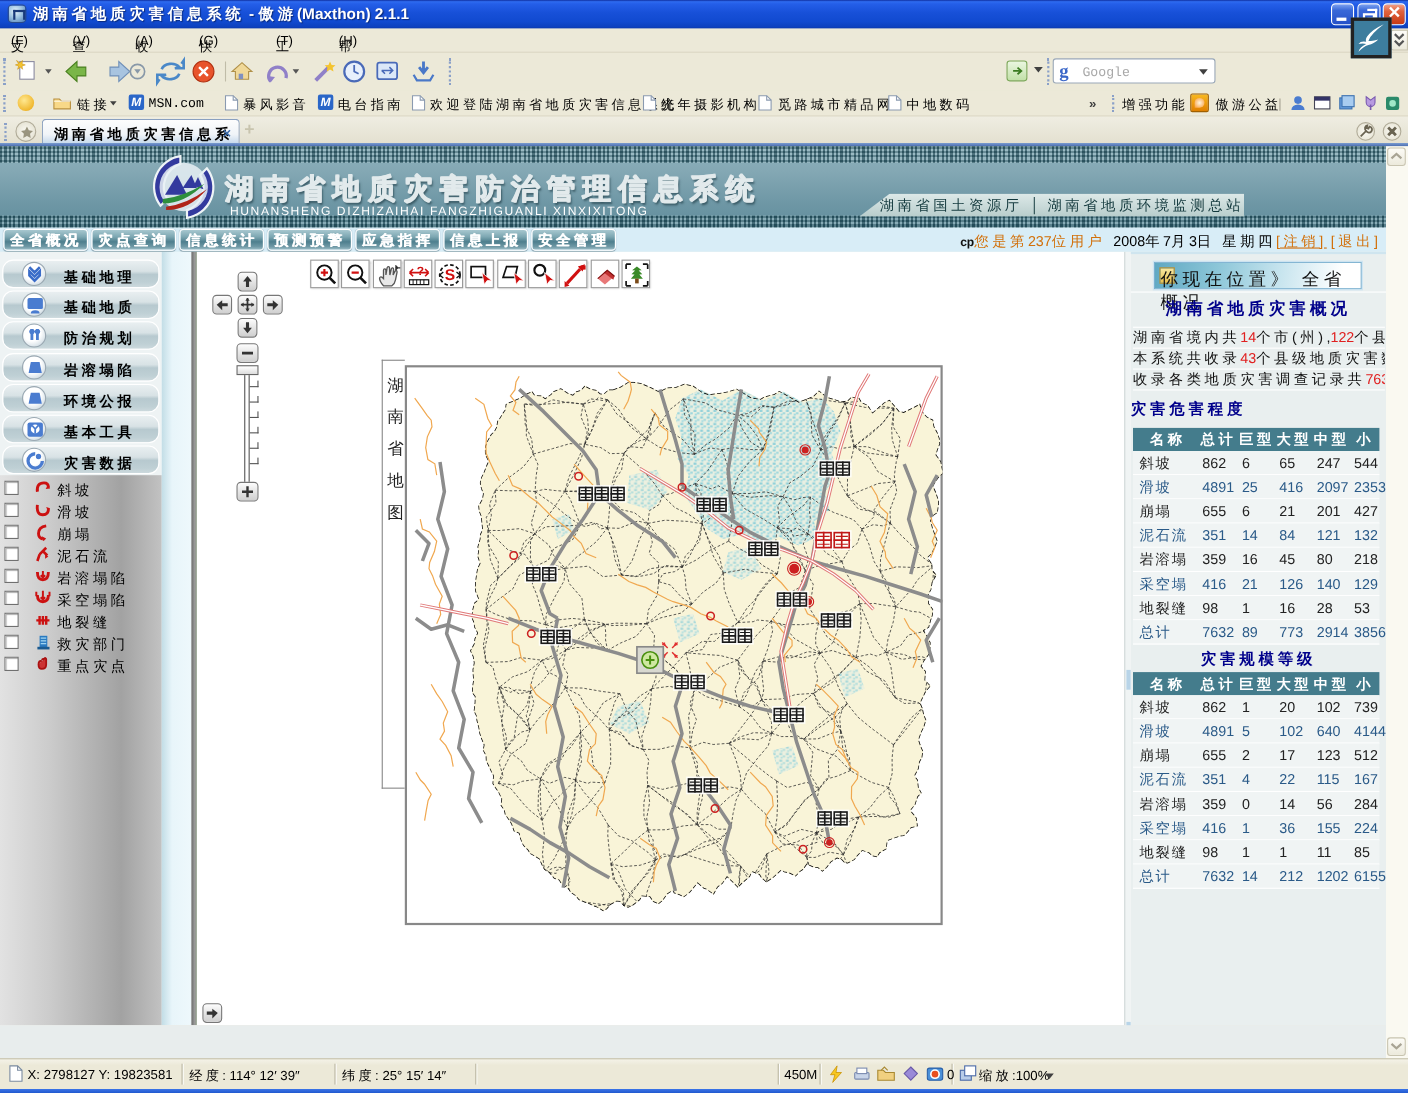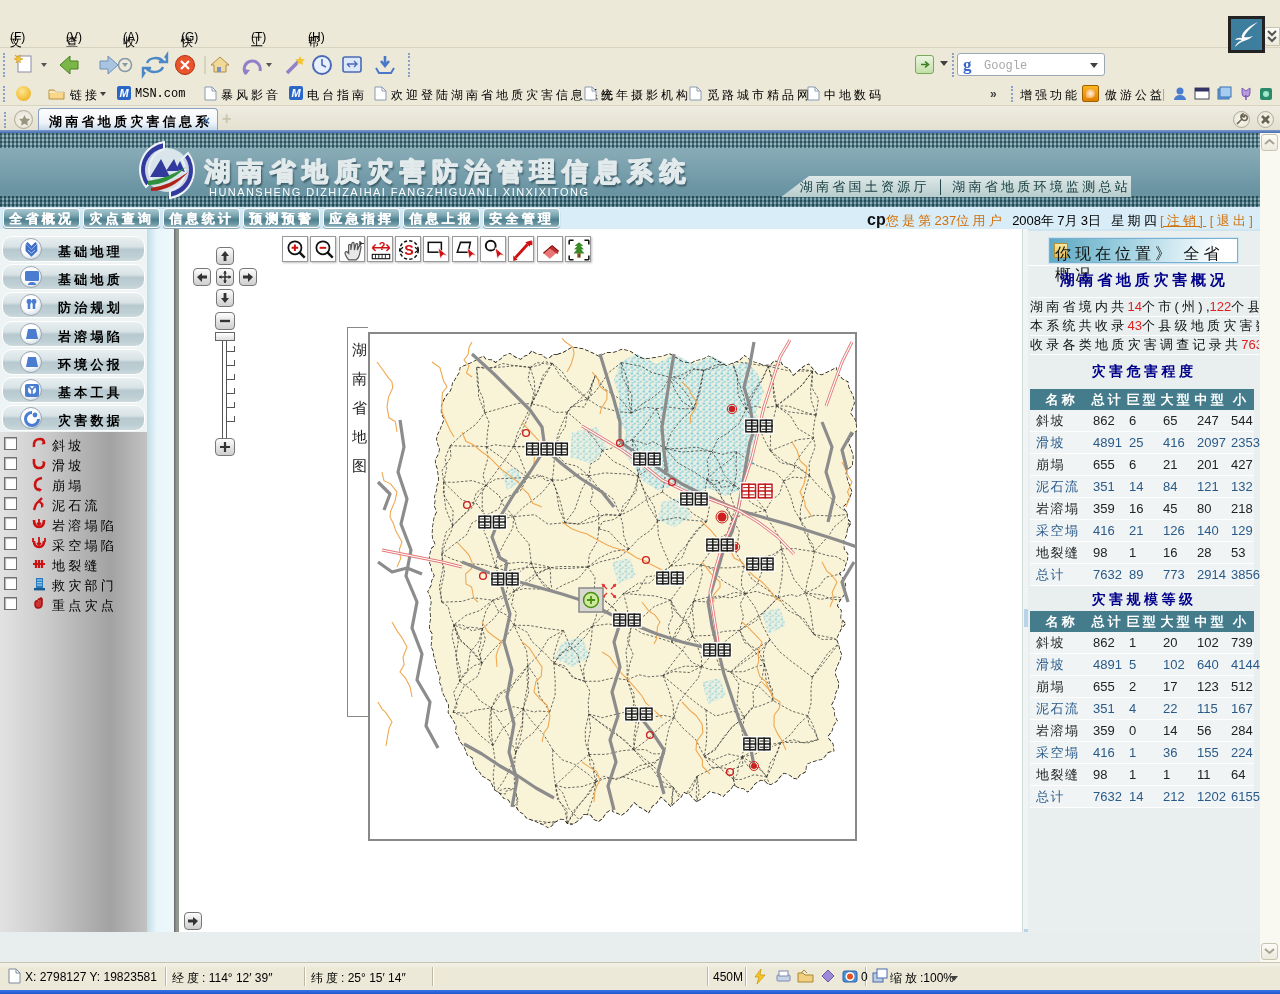--- a/index.html
+++ b/index.html
@@ -79,20 +79,27 @@
 .scbtn{position:absolute;left:1px;width:17px;height:17px;border:1px solid #c8c4b0;border-radius:3px;background:linear-gradient(180deg,#fcfbf6,#eceadc);color:#a8a494;font-size:10px;text-align:center;line-height:15px}
 
 #statusbar{left:0;top:962px;width:1280px;height:28px;background:linear-gradient(180deg,#f4f2e8 0%,#ece9d8 20%,#ece9d8 100%);border-top:1px solid #c8c4b0;font-size:12px;color:#000}
 #taskbar{left:0;top:990px;width:1280px;height:4px;background:linear-gradient(180deg,#3a74e8,#1e56cc)}
 .vsep{position:absolute;top:4px;height:19px;width:2px;border-left:1px solid #bcb8a4;border-right:1px solid #fff}
 </style>
 </head>
 <body>
 <div id="root">
 
+  <div id="titlebar" class="abs">
+    <div class="mxicon"></div>
+    <div class="ttxt"><span class="z">湖南省地质灾害信息系统</span> - <span class="z">傲游</span>(Maxthon) 2.1.1</div>
+    <div class="wbtn" id="btnmin"></div>
+    <div class="wbtn" id="btnmax"></div>
+    <div class="wbtn" id="btncls"></div>
+  </div>
 
   <div id="menubar" class="abs">
     <span style="left:10px"><span class="z">文件</span>(F)</span>
     <span style="left:66px"><span class="z">查看</span>(V)</span>
     <span style="left:123px"><span class="z">收藏</span>(A)</span>
     <span style="left:181px"><span class="z">快捷组</span>(G)</span>
     <span style="left:251px"><span class="z">工具</span>(T)</span>
     <span style="left:308px"><span class="z">帮助</span>(H)</span>
   </div>
 
@@ -265,21 +272,21 @@
   </div>
 
   <div id="nav" class="abs">
     <div class="navbtn" style="left:3px"><span class="z">全省概况</span></div>
     <div class="navbtn" style="left:83px"><span class="z">灾点查询</span></div>
     <div class="navbtn" style="left:163px"><span class="z">信息统计</span></div>
     <div class="navbtn" style="left:243px"><span class="z">预测预警</span></div>
     <div class="navbtn" style="left:323px"><span class="z">应急指挥</span></div>
     <div class="navbtn" style="left:403px"><span class="z">信息上报</span></div>
     <div class="navbtn" style="left:483px"><span class="z">安全管理</span></div>
-    <div id="navright"><b style="font-size:16px">cp</b><span class="o z">您是第</span><span class="o">237</span><span class="o z">位用户</span>&nbsp;&nbsp;2008<span class="z">年</span>7<span class="z">月</span>3<span class="z">日 星期四</span><span class="o z" style="text-decoration:underline">[注销]</span>&nbsp;<span class="o z">[退出]</span></div>
+    <div id="navright"><b style="font-size:11px">cp</b><span class="o z">您是第</span><span class="o">237</span><span class="o z">位用户</span>&nbsp;&nbsp;2008<span class="z">年</span>7<span class="z">月</span>3<span class="z">日 星期四</span><span class="o z" style="text-decoration:underline">[注销]</span>&nbsp;<span class="o z">[退出]</span></div>
   </div>
 
   <div id="content" class="abs">
     <div id="sidebar">
         <div class="sbtn" style="top:7px">
           <div class="cir"><svg width="22" height="22" viewBox="0 0 22 22">
               <path d="M6 7l5 5 5-5v4l-5 5-5-5zM6 3l5 5 5-5" stroke="#3a6cc8" stroke-width="2.4" fill="none" transform="translate(0,1) scale(0.95)"></path>
             </svg></div>
           <span class="lbl z">基础地理</span>
         </div>
@@ -1225,21 +1232,21 @@
         <div style="position:absolute;left:21px;top:7px;width:189px;height:25px;background:linear-gradient(100deg,#5fa8c2 0%,#8cc6d8 30%,#c6e4ee 60%,#ffffff 90%);border:1px solid #79b0d0;outline:1px solid #cce4f2">
 <span style="position:absolute;left:4px;top:4px;width:14px;height:15px;background:linear-gradient(180deg,#f8e8a0,#e8c050);border:1px solid #b89030"></span>
 <span style="position:absolute;left:5px;top:5px;font-size:16px;color:#111"><span class="z">你现在位置》 全省概况</span></span>
         </div>
         <div style="position:absolute;left:0px;top:34px;width:232px;height:1px;background:#fff"></div>
         <div style="position:absolute;left:0px;top:40px;width:232px;text-align:center;font-size:15px;font-weight:bold;color:#00008b"><span class="z">湖南省地质灾害概况</span></div>
         <div style="position:absolute;left:2px;top:67px;width:229px;height:19px;border-bottom:1px solid #fff;font-size:13px;color:#111;line-height:18px;white-space:nowrap;overflow:hidden"><span class="z">湖南省境内共</span><span style="color:#e02020">14</span><span class="z">个市(州)</span>,<span style="color:#e02020">122</span><span class="z">个县(区)</span></div>
         <div style="position:absolute;left:2px;top:86px;width:229px;height:19px;border-bottom:1px solid #fff;font-size:13px;color:#111;line-height:18px;white-space:nowrap;overflow:hidden"><span class="z">本系统共收录</span><span style="color:#e02020">43</span><span class="z">个县级地质灾害数据</span></div>
         <div style="position:absolute;left:2px;top:105px;width:229px;height:19px;border-bottom:1px solid #fff;font-size:13px;color:#111;line-height:18px;white-space:nowrap;overflow:hidden"><span class="z">收录各类地质灾害调查记录共</span><span style="color:#e02020">7632</span></div>
         <div style="position:absolute;left:2px;top:66px;width:229px;height:1px;background:#fff"></div>
-        <div style="position:absolute;left:0px;top:132px;width:232px;text-align:center;font-size:14px;font-weight:bold;color:#00008b"><span class="z">灾害危害程度</span></div>
+        <div style="position:absolute;left:0px;top:132px;width:232px;font-size:14px;font-weight:bold;color:#00008b"><span class="z">灾害危害程度</span></div>
         <div style="position:absolute;left:2px;top:158px;width:224px;height:21px;background:#447c8c;color:#fff;font-size:13px;font-weight:bold">
           <div style="position:absolute;left:2px;top:0;width:56px;text-align:center;line-height:21px"><span class="z" style="margin-right:-0.25em">名称</span></div>
           <div style="position:absolute;left:58px;top:0;width:36px;text-align:center;line-height:21px"><span class="z" style="margin-right:-0.25em">总计</span></div>
           <div style="position:absolute;left:94px;top:0;width:34px;text-align:center;line-height:21px"><span class="z" style="margin-right:-0.25em">巨型</span></div>
           <div style="position:absolute;left:128px;top:0;width:34px;text-align:center;line-height:21px"><span class="z" style="margin-right:-0.25em">大型</span></div>
           <div style="position:absolute;left:162px;top:0;width:34px;text-align:center;line-height:21px"><span class="z" style="margin-right:-0.25em">中型</span></div>
           <div style="position:absolute;left:196px;top:0;width:30px;text-align:center;line-height:21px"><span class="z" style="margin-right:-0.25em">小型</span></div>
         </div>
         <div style="position:absolute;left:2px;top:179px;width:224px;height:22px;border-bottom:1px solid #fff;background:#f0f4f4;color:#222;font-size:13px">
           <div style="position:absolute;left:2px;top:0;width:56px;padding-left:4px;line-height:21px"><span style="letter-spacing:.12em">斜坡</span></div>
@@ -1361,21 +1368,21 @@
           <div style="position:absolute;left:128px;top:0;width:34px;padding-left:5px;line-height:21px">36</div>
           <div style="position:absolute;left:162px;top:0;width:34px;padding-left:5px;line-height:21px">155</div>
           <div style="position:absolute;left:196px;top:0;width:30px;padding-left:5px;line-height:21px">224</div>
         </div>
         <div style="position:absolute;left:2px;top:533px;width:224px;height:22px;border-bottom:1px solid #fff;background:#f0f4f4;color:#222;font-size:13px">
           <div style="position:absolute;left:2px;top:0;width:56px;padding-left:4px;line-height:21px"><span style="letter-spacing:.12em">地裂缝</span></div>
           <div style="position:absolute;left:58px;top:0;width:36px;padding-left:5px;line-height:21px">98</div>
           <div style="position:absolute;left:94px;top:0;width:34px;padding-left:5px;line-height:21px">1</div>
           <div style="position:absolute;left:128px;top:0;width:34px;padding-left:5px;line-height:21px">1</div>
           <div style="position:absolute;left:162px;top:0;width:34px;padding-left:5px;line-height:21px">11</div>
-          <div style="position:absolute;left:196px;top:0;width:30px;padding-left:5px;line-height:21px">64</div>
+          <div style="position:absolute;left:196px;top:0;width:30px;padding-left:5px;line-height:21px">85</div>
         </div>
         <div style="position:absolute;left:2px;top:555px;width:224px;height:22px;border-bottom:1px solid #fff;background:#f0f4f4;color:#2a5a88;font-size:13px">
           <div style="position:absolute;left:2px;top:0;width:56px;padding-left:4px;line-height:21px"><span style="letter-spacing:.12em">总计</span></div>
           <div style="position:absolute;left:58px;top:0;width:36px;padding-left:5px;line-height:21px">7632</div>
           <div style="position:absolute;left:94px;top:0;width:34px;padding-left:5px;line-height:21px">14</div>
           <div style="position:absolute;left:128px;top:0;width:34px;padding-left:5px;line-height:21px">212</div>
           <div style="position:absolute;left:162px;top:0;width:34px;padding-left:5px;line-height:21px">1202</div>
           <div style="position:absolute;left:196px;top:0;width:30px;padding-left:5px;line-height:21px">6155</div>
         </div>
       </div>

